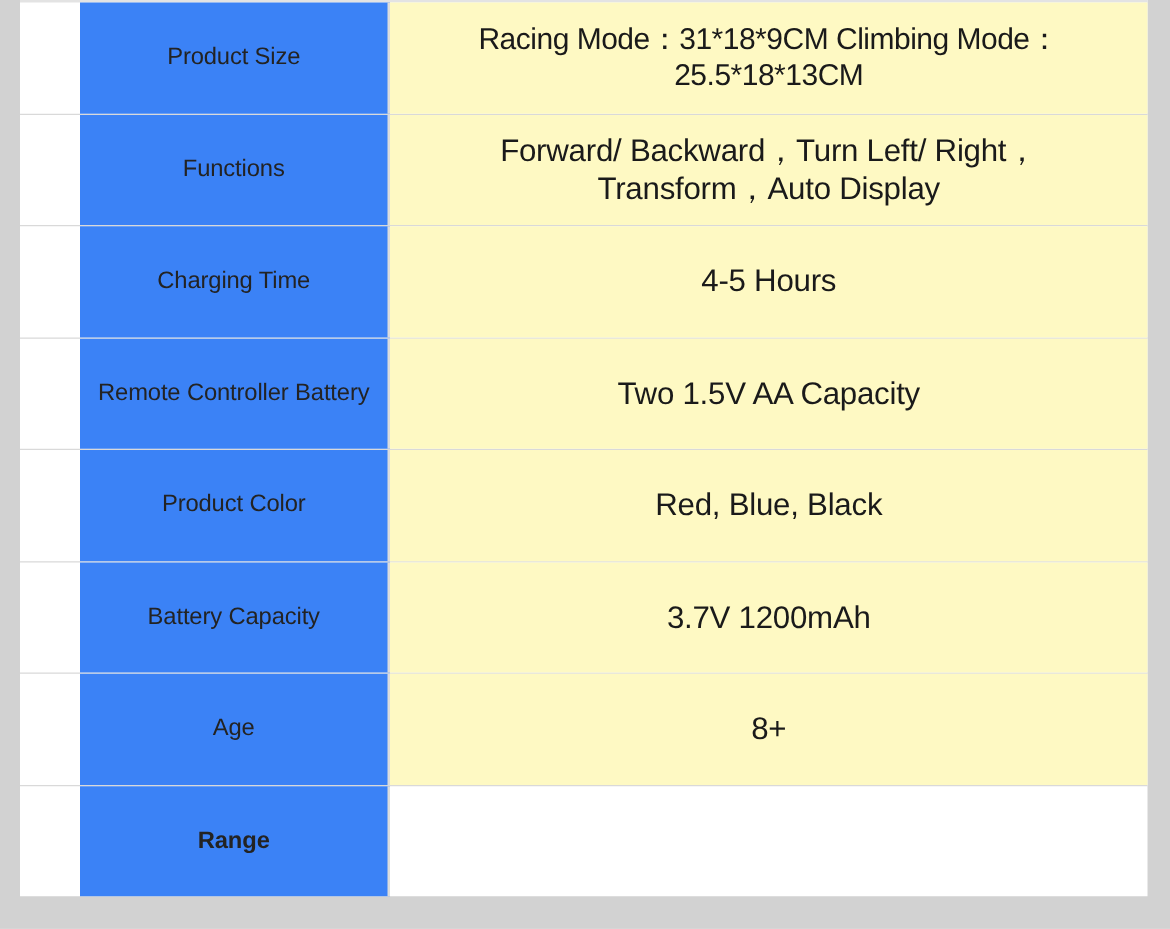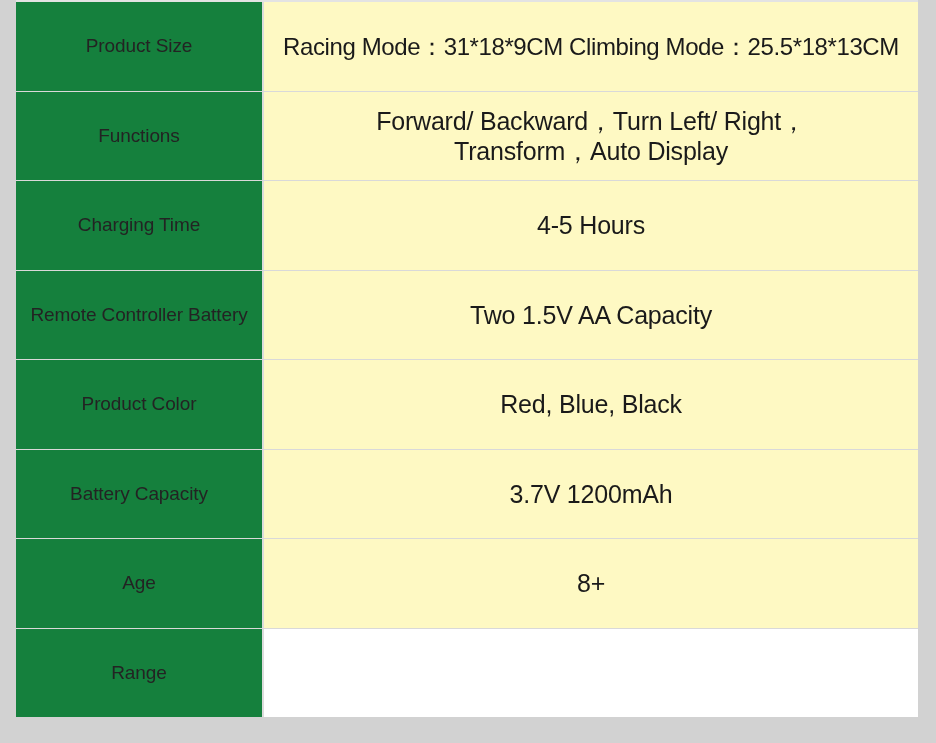--- a/index.html
+++ b/index.html
@@ -39,38 +39,40 @@
     display: flex;
     flex-direction: row;
     width: 100%;
     box-sizing: border-box;
     border-bottom: 1.5px solid #d9d9d9;
     flex: 1 1 0;
     min-height: 0;
   }
   .spec-row:last-child {
     border-bottom: none;
+    font-weight: bold;
   }
 
   .spec-label {
     width: 248px;
     flex: 0 0 248px;
-    background: #15803d;
+    background: #3b82f6;
     border-right: 2px solid #dcdcdc;
     box-sizing: border-box;
     display: flex;
     align-items: center;
     justify-content: center;
     text-align: center;
     padding: 2px 6px;
     color: #232323;
     font-size: 19px;
     font-stretch: condensed;
     letter-spacing: -0.1px;
     line-height: 1.25;
+    margin-left: 48px;
   }
 
   .spec-value {
     flex: 1 1 auto;
     background: #fef9c3;
     box-sizing: border-box;
     display: flex;
     align-items: center;
     justify-content: center;
     text-align: center;

